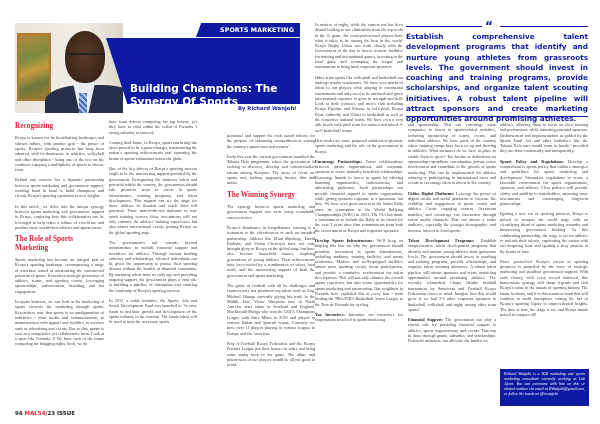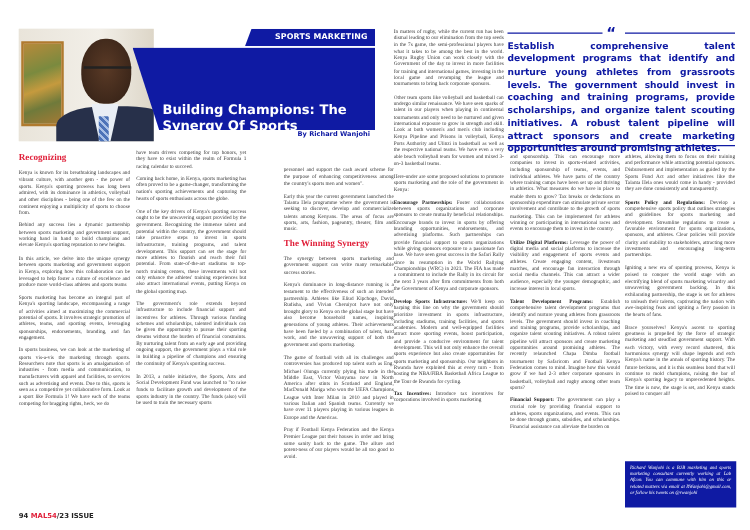--- a/index.html
+++ b/index.html
@@ -66,20 +66,21 @@
   <div class="category-tab">SPORTS MARKETING</div>
   <div class="title-block"></div>
   <div class="title-text">Building Champions: The Synergy Of Sports Marketing And Government Support In Kenya</div>
   <div class="byline">By Richard Wanjohi</div>
 
   <div class="col c1">
     <h3>Recognizing</h3>
     <p>Kenya is known for its breathtaking landscapes and vibrant culture, with another gem - the power of sports. Kenya's sporting prowess has long been admired, with its dominance in athletics, volleyball and other disciplines - being one of the few on the continent enjoying a multiplicity of sports to choose from.</p>
     <p>Behind any success lies a dynamic partnership between sports marketing and government support, working hand in hand to build champions and elevate Kenya's sporting reputation to new heights.</p>
     <p>In this article, we delve into the unique synergy between sports marketing and government support in Kenya, exploring how this collaboration can be leveraged to help foster a culture of excellence and produce more world-class athletes and sports teams</p>
+    <h3>The Role of Sports Marketing</h3>
     <p>Sports marketing has become an integral part of Kenya's sporting landscape, encompassing a range of activities aimed at maximizing the commercial potential of sports. It involves strategic promotion of athletes, teams, and sporting events, leveraging sponsorships, endorsements, branding, and fan engagement.</p>
     <p>In sports business, we can look at the marketing of sports vis-a-vis the marketing through sports. Researchers note that sports is an amalgamation of industries - from media and communication, to manufacturers with apparel and facilities, to services such as advertising and events. Due to this, sports is seen as a competitive yet collaborative form. Look at a sport like Formula 1! We have each of the teams competing for bragging rights, heck, we do</p>
   </div>
 
   <div class="col c2">
     <p>have team drivers competing for top honors, yet they have to exist within the realm of Formula 1 racing calendar to succeed.</p>
     <p>Coming back home, in Kenya, sports marketing has often proved to be a game-changer, transforming the nation's sporting achievements and capturing the hearts of sports enthusiasts across the globe.</p>
     <p>One of the key drivers of Kenya's sporting success ought to be the unwavering support provided by the government. Recognizing the immense talent and potential within the country, the government should take proactive steps to invest in sports infrastructure, training programs, and talent development. This support can set the stage for more athletes to flourish and reach their full potential. From state-of-the-art stadiums to top-notch training centers, these investments will not only enhance the athletes' training experiences but also attract international events, putting Kenya on the global sporting map.</p>
     <p>The government's role extends beyond infrastructure to include financial support and incentives for athletes. Through various funding schemes and scholarships, talented individuals can be given the opportunity to pursue their sporting dreams without the burden of financial constraints. By nurturing talent from an early age and providing ongoing support, the government plays a vital role in building a pipeline of champions and ensuring the continuity of Kenya's sporting success.</p>
     <p>In 2013, a noble initiative, the Sports, Arts and Social Development Fund was launched to "to raise funds to facilitate growth and development of the sports industry in the country. The funds (also) will be used to train the necessary sports</p>

